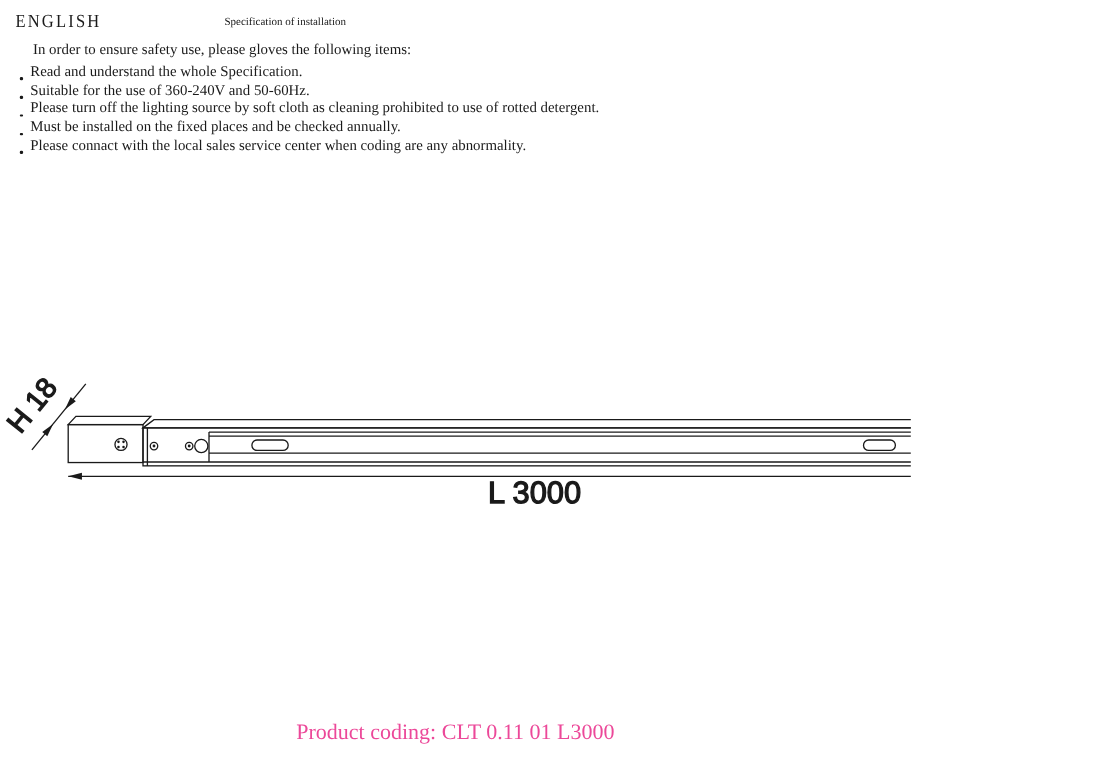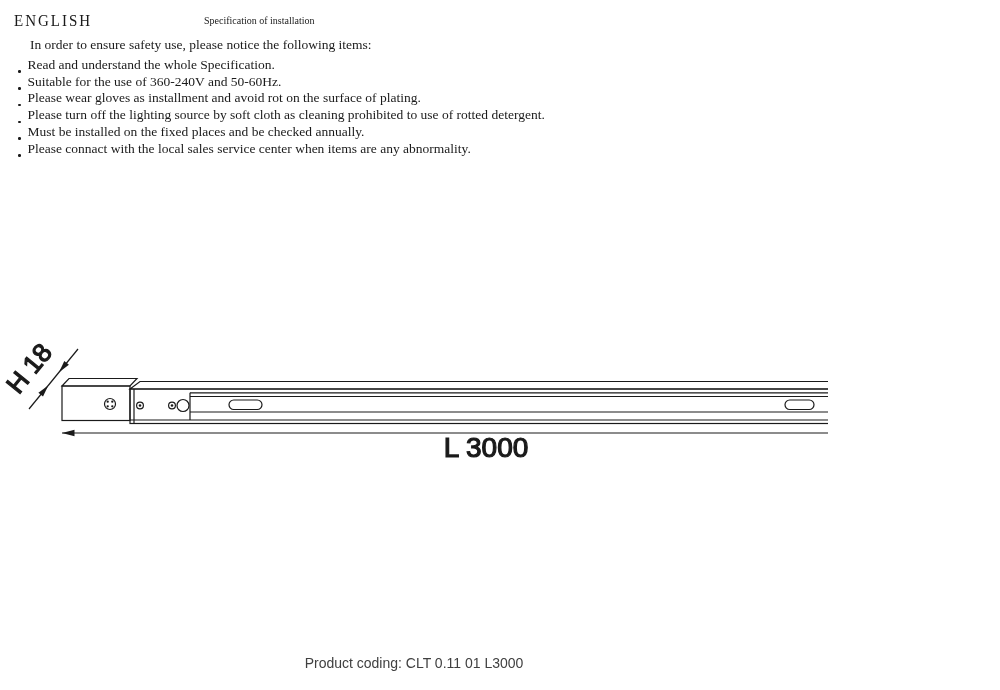--- a/index.html
+++ b/index.html
@@ -36,61 +36,57 @@
     background:#1a1a1a;flex:0 0 auto;
     margin:9px 7px 0 2px;
   }
   .drawing{
     position:absolute;left:0;top:330px;width:1000px;height:140px;
   }
   .drawing *{vector-effect:none;}
   .product-coding{
     position:absolute;left:0;top:655px;width:100%;
     text-align:center;
-    font-family:Liberation Sans, sans-serif;
-    font-size:14px;color:#404040;
+    font-family:Liberation Serif, serif;
+    font-size:20px;color:#ec4899;
   }
   svg text{
     font-family:"Liberation Sans", sans-serif;
     fill:#1a1a1a;
   }
 </style>
 </head>
 <body>
 
 <div class="page">
 
   <div class="lang">ENGLISH</div>
   <div class="spec-title">Specification of installation</div>
-  <div class="intro">In order to ensure safety use, please notice the following items:</div>
+  <div class="intro">In order to ensure safety use, please gloves the following items:</div>
 
   <div class="instructions">
     <div class="item">
       <span class="bullet"></span>
       <span>Read and understand the whole Specification.</span>
     </div>
     <div class="item">
       <span class="bullet"></span>
       <span>Suitable for the use of 360-240V and 50-60Hz.</span>
     </div>
     <div class="item">
       <span class="bullet"></span>
-      <span>Please wear gloves as installment and avoid rot on the surface of plating.</span>
-    </div>
-    <div class="item">
-      <span class="bullet"></span>
       <span>Please turn off the lighting source by soft cloth as cleaning prohibited to use of rotted detergent.</span>
     </div>
     <div class="item">
       <span class="bullet"></span>
       <span>Must be installed on the fixed places and be checked annually.</span>
     </div>
     <div class="item">
       <span class="bullet"></span>
-      <span>Please connact with the local sales service center when items are any abnormality.</span>
+      <span>Please connact with the local sales service center when coding are any abnormality.</span>
     </div>
   </div>
 
   <svg class="drawing" viewBox="0 330 1000 140" width="1000" height="140" fill="none" stroke="#1a1a1a" stroke-width="1.2">
 
     <g>
       <path d="M62,386 L69,378.5 L137,378.5 L130,386 Z"></path>
       <rect x="62" y="386" width="68" height="34.5"></rect>
       <g>
         <circle cx="110" cy="404" r="5.5"></circle>

